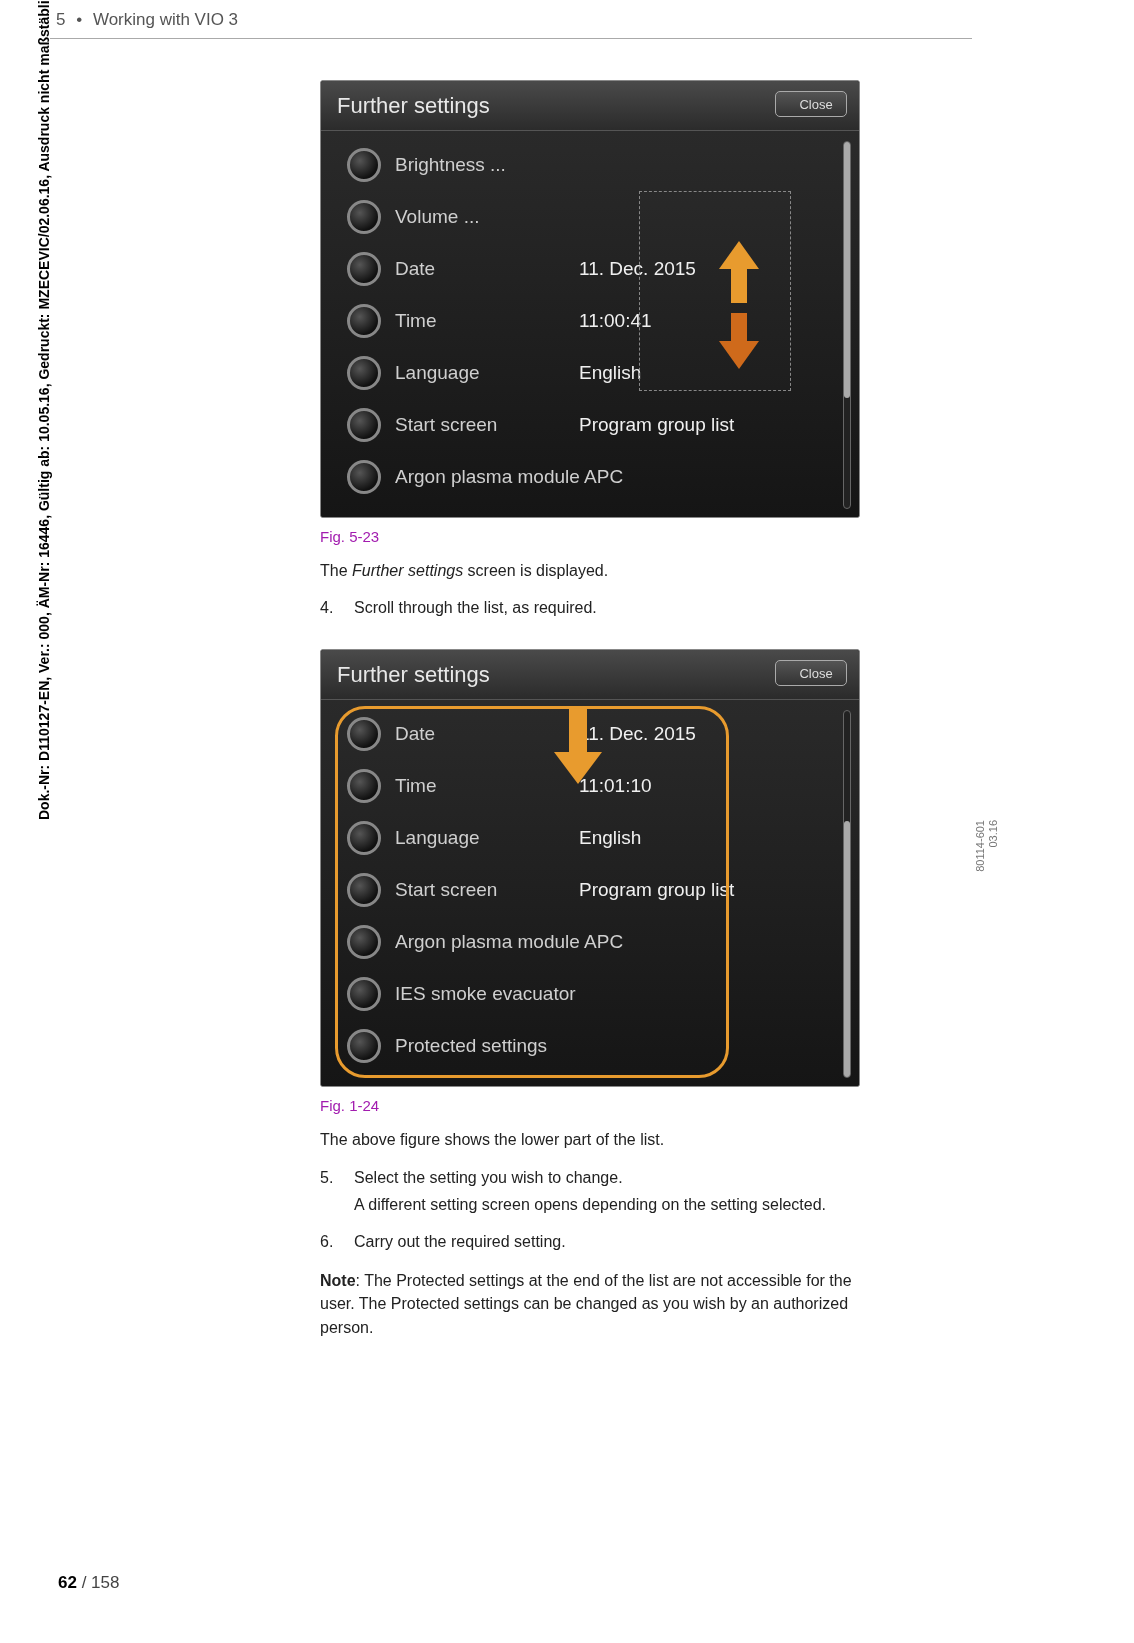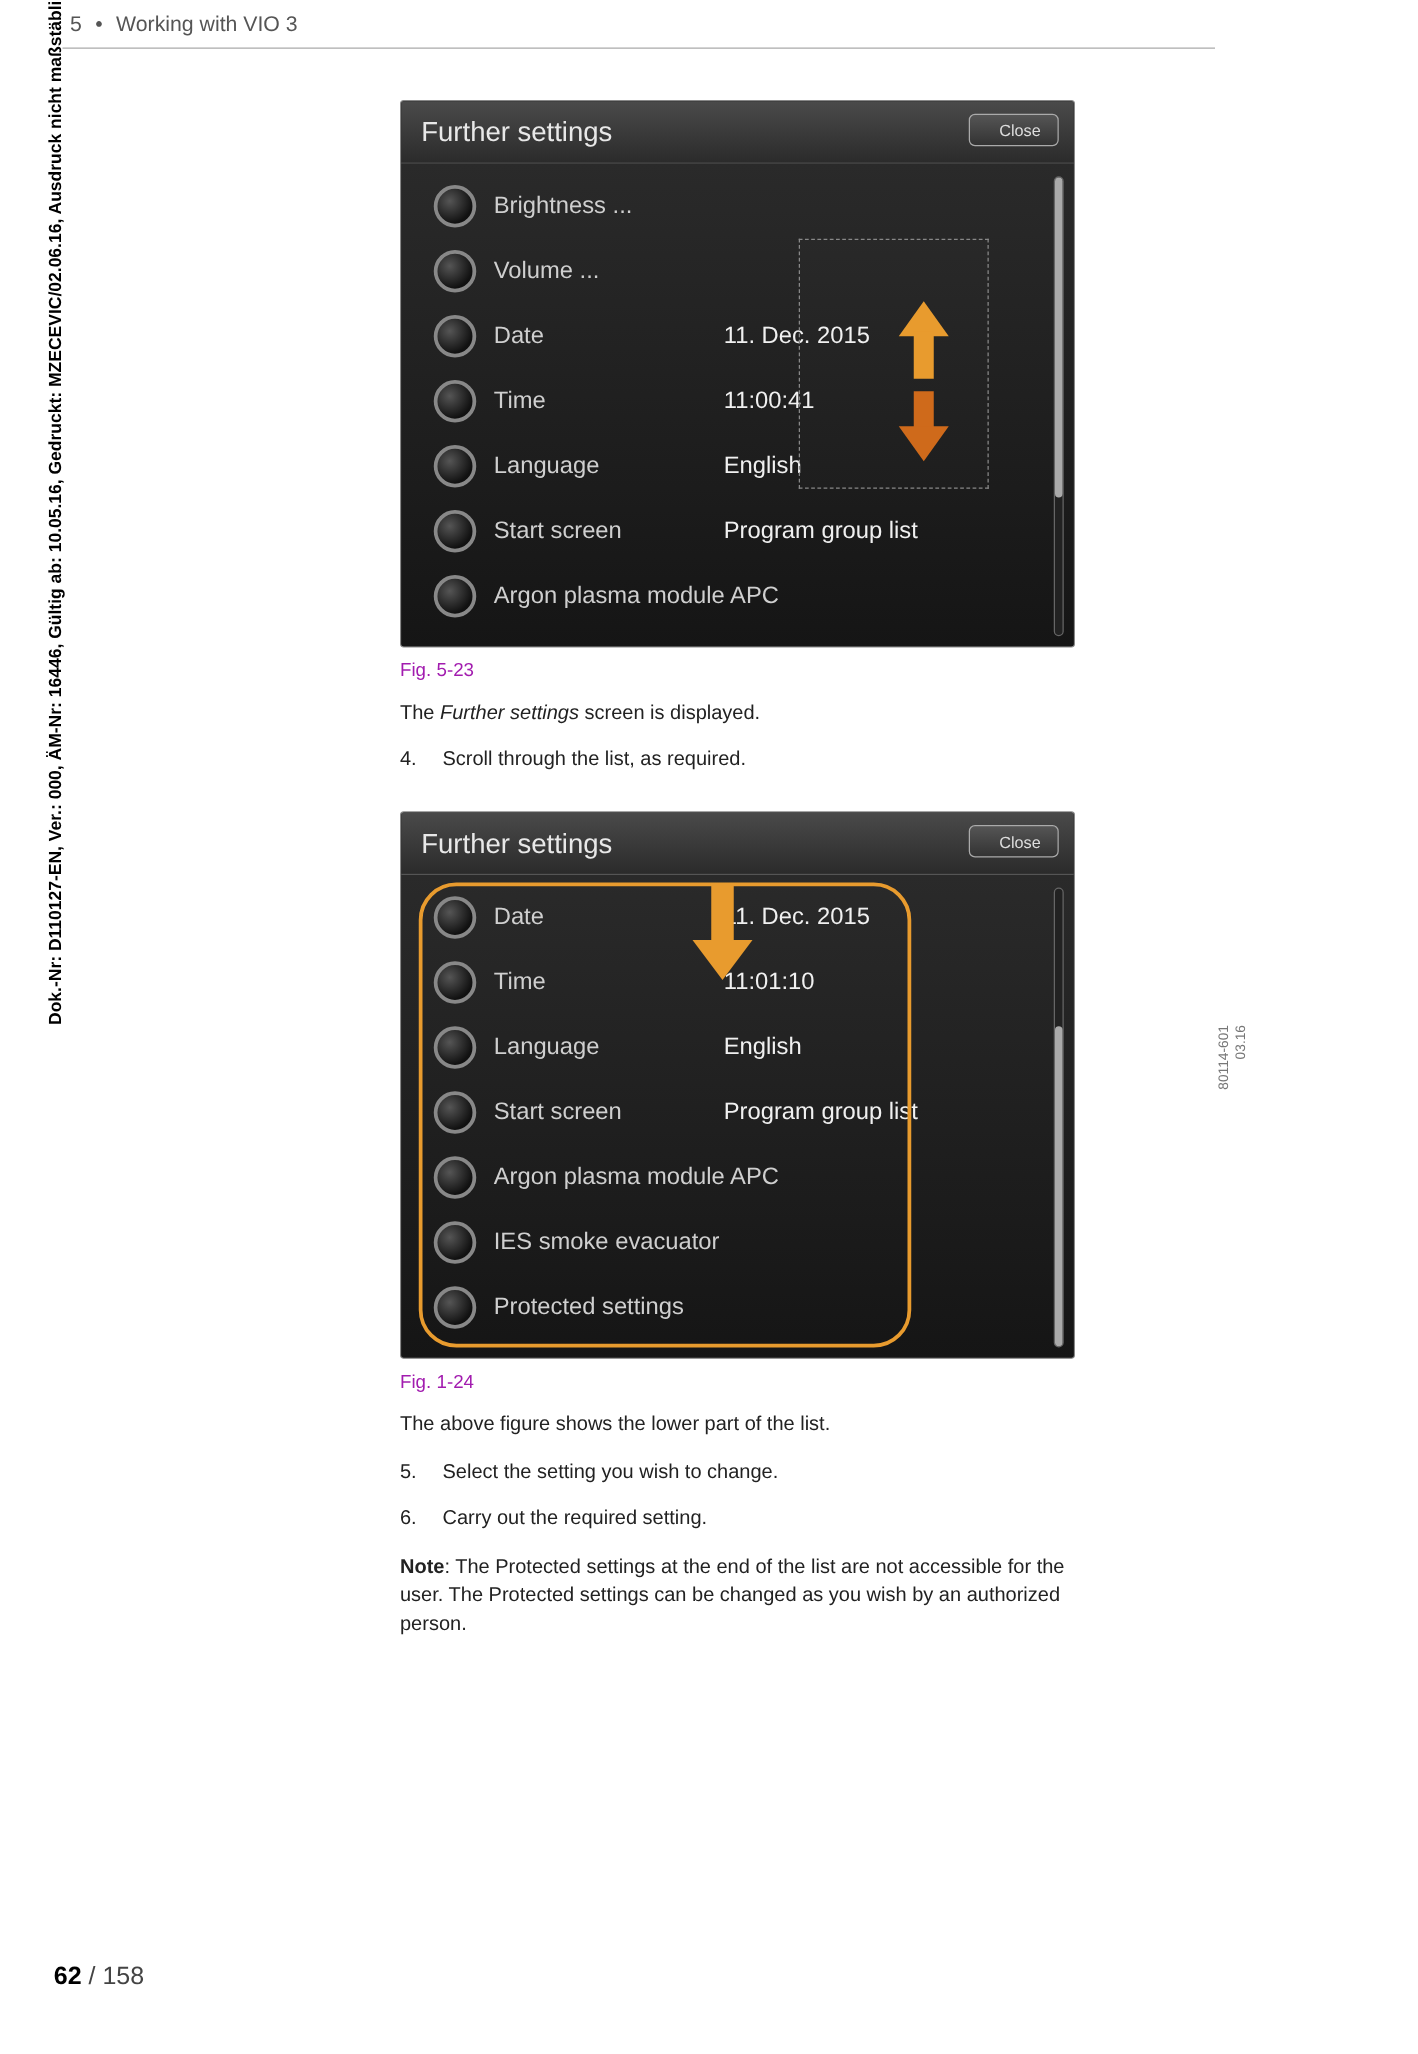--- a/index.html
+++ b/index.html
@@ -3,21 +3,21 @@
 <meta charset="utf-8">
 <style>
   * { box-sizing: border-box; margin: 0; padding: 0; }
   html, body { width: 1134px; height: 1643px; background: #fff; font-family: Arial, Helvetica, sans-serif; color: #222; }
   .page { position: relative; width: 1052px; height: 1643px; }
   .header-rule { position: absolute; top: 38px; left: 50px; right: 80px; border-top: 1px solid #aaa; }
   .chapter-line { position: absolute; top: 10px; left: 56px; font-size: 17px; color: #555; }
   .chapter-line .bullet { margin: 0 6px; }
   .side-text { position: absolute; left: 36px; top: 820px; transform: rotate(-90deg); transform-origin: left top; font-weight: bold; font-size: 14px; color: #000; white-space: nowrap; }
   .right-side-text { position: absolute; right: 78px; top: 820px; transform: rotate(-90deg); transform-origin: right top; font-size: 11px; color: #777; text-align: right; line-height: 1.2; }
-  .page-number { position: absolute; bottom: 50px; left: 43px; font-size: 20px; color: #444; }
+  .page-number { position: absolute; bottom: 50px; left: 58px; font-size: 17px; color: #444; }
   .page-number .cur { font-weight: bold; color: #000; }
   .content { position: absolute; left: 320px; top: 80px; width: 560px; }
   .fig-caption { font-size: 15px; color: #a21caf; margin-top: 10px; }
   .body-text { font-size: 16px; color: #222; margin-top: 14px; line-height: 1.45; }
   .body-text .italic { font-style: italic; }
   .step { font-size: 16px; color: #222; margin-top: 14px; display: flex; gap: 12px; line-height: 1.45; }
   .step .num { min-width: 22px; }
   .step .sub { display: block; margin-top: 4px; }
   .note { font-size: 16px; color: #222; margin-top: 16px; line-height: 1.45; }
   .note .bold { font-weight: bold; }
@@ -187,20 +187,21 @@
       </div>
     </div>
 
     <div class="fig-caption">Fig. 1-24</div>
     <div class="body-text">The above figure shows the lower part of the list.</div>
 
     <div class="step">
       <span class="num">5.</span>
       <span>
         <span>Select the setting you wish to change.</span>
+        <span class="sub">A different setting screen opens depending on the setting selected.</span>
       </span>
     </div>
     <div class="step">
       <span class="num">6.</span>
       <span>Carry out the required setting.</span>
     </div>
 
     <div class="note">
       <span class="bold">Note</span><span>: The </span><span class="italic">Protected settings</span><span> at the end of the list are not accessible for the user. The </span><span class="italic">Protected settings</span><span> can be changed as you wish by an authorized person.</span>
     </div>

